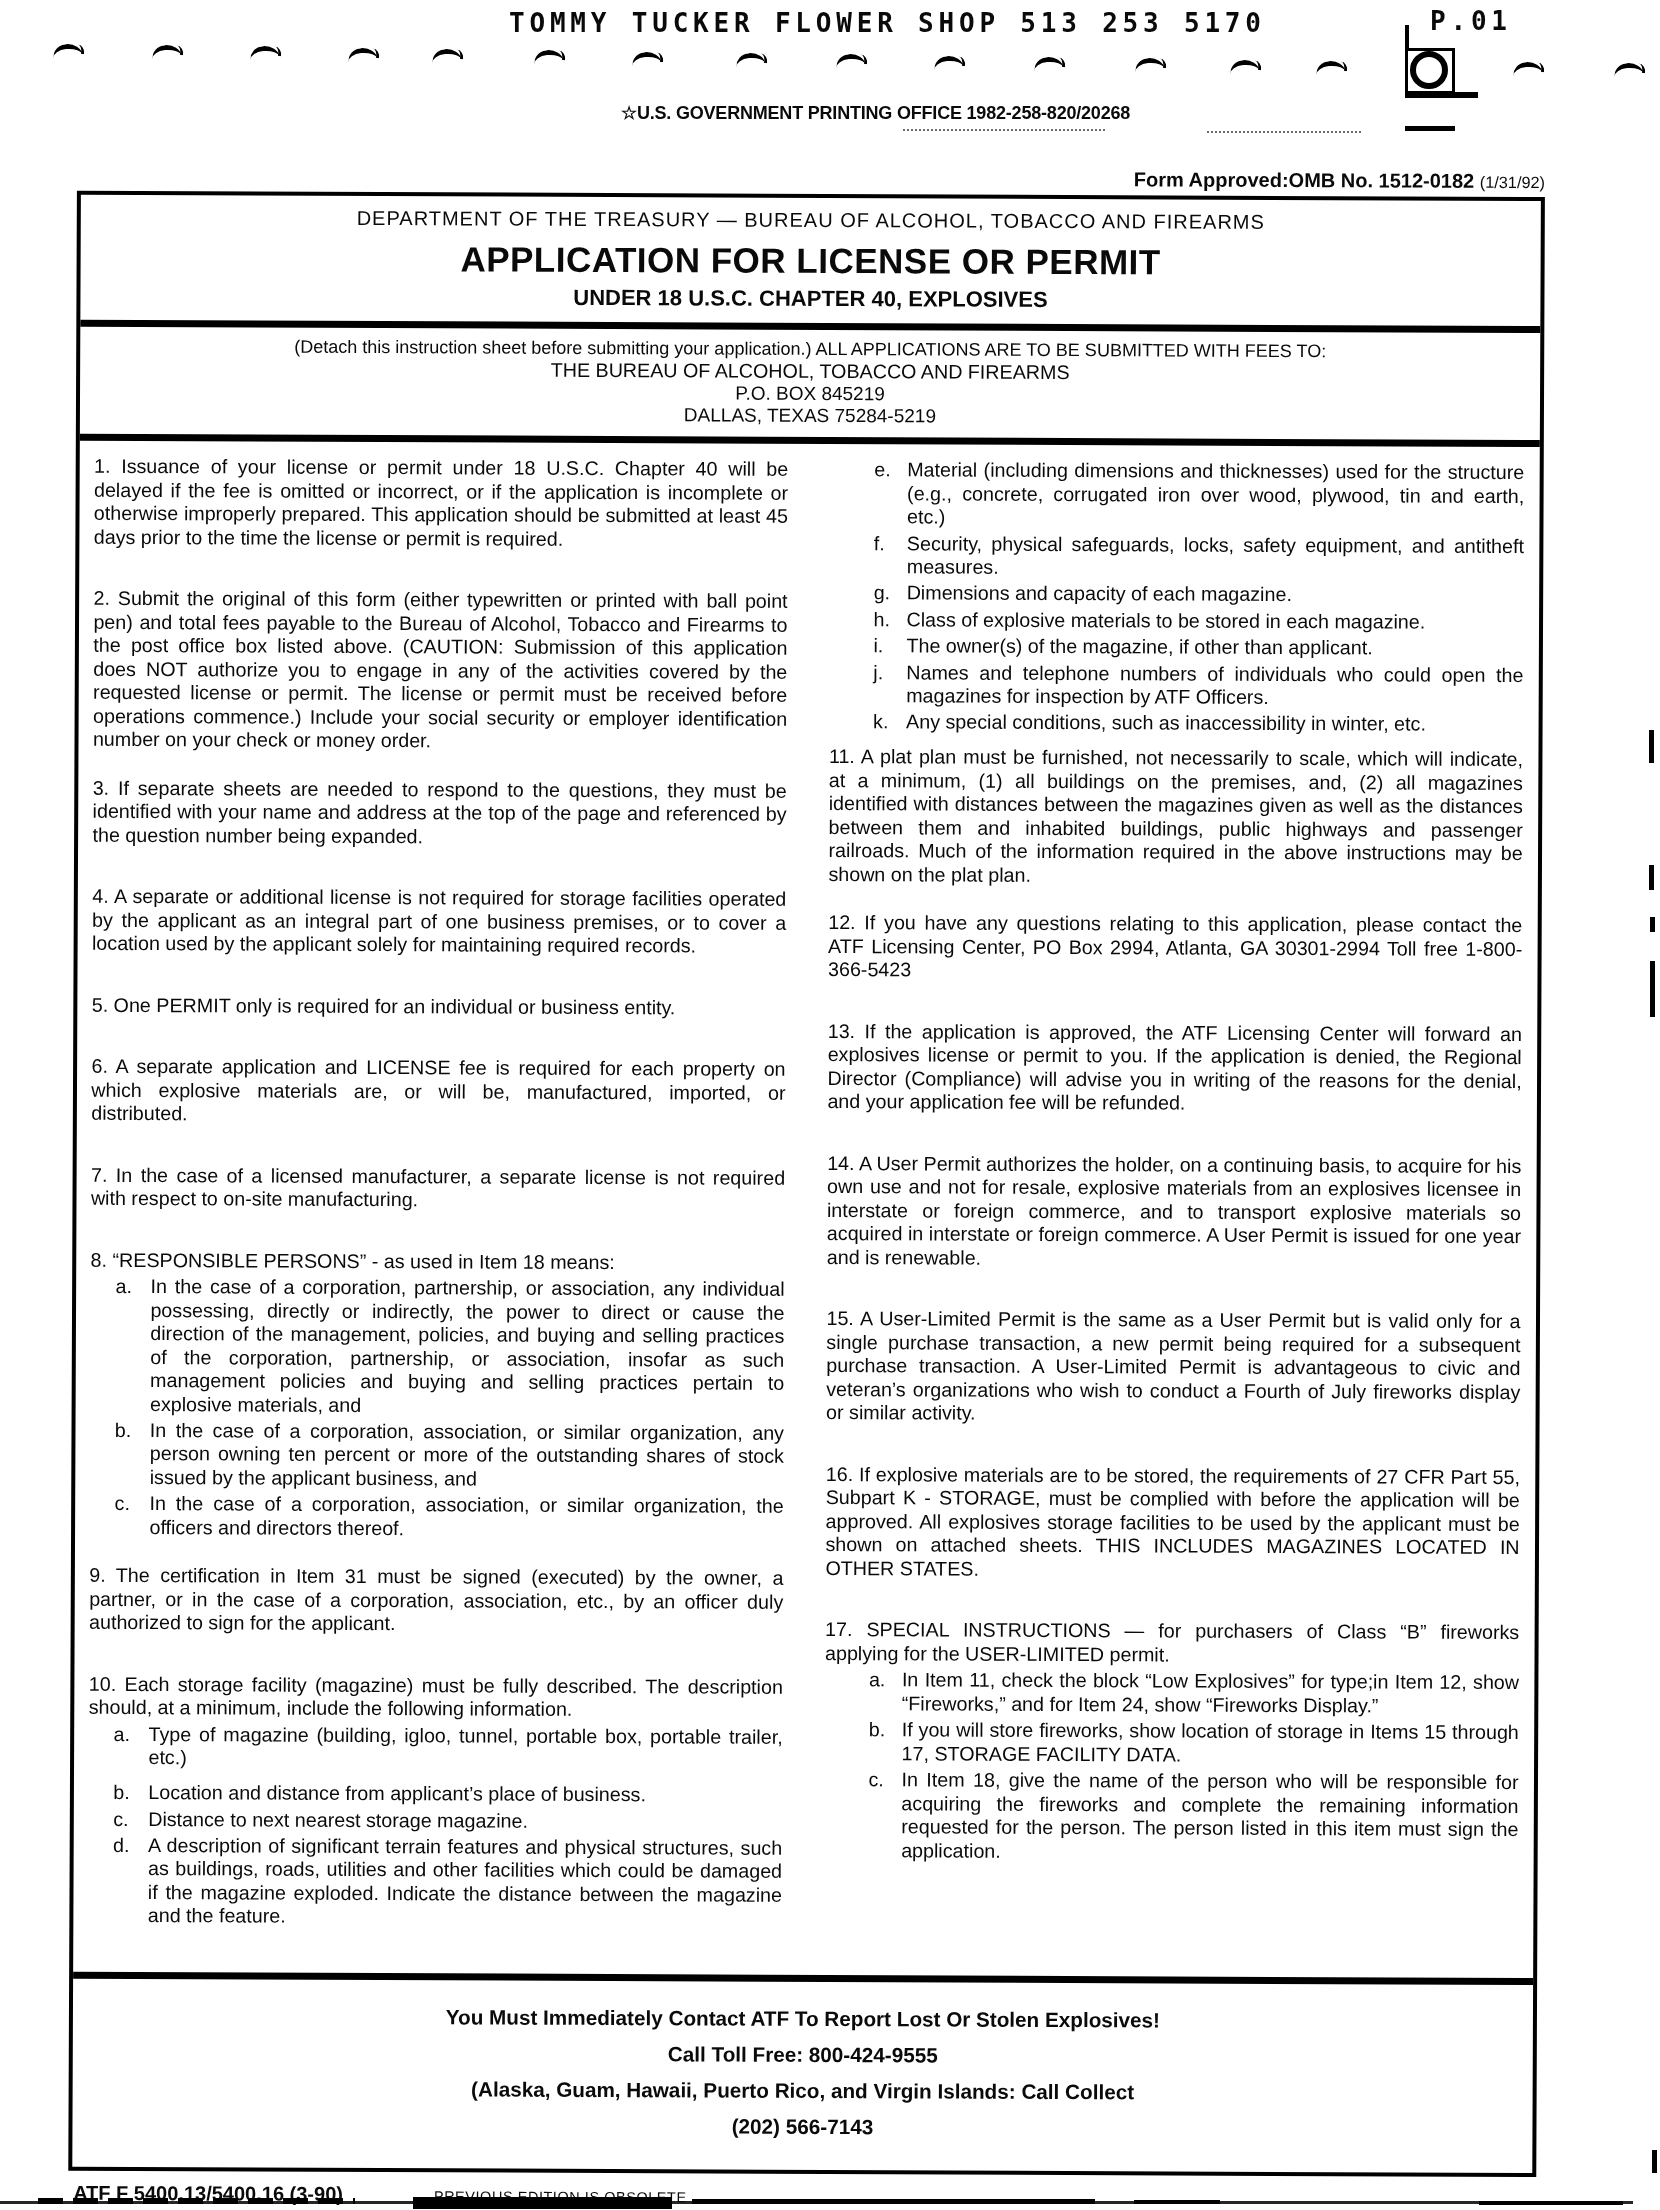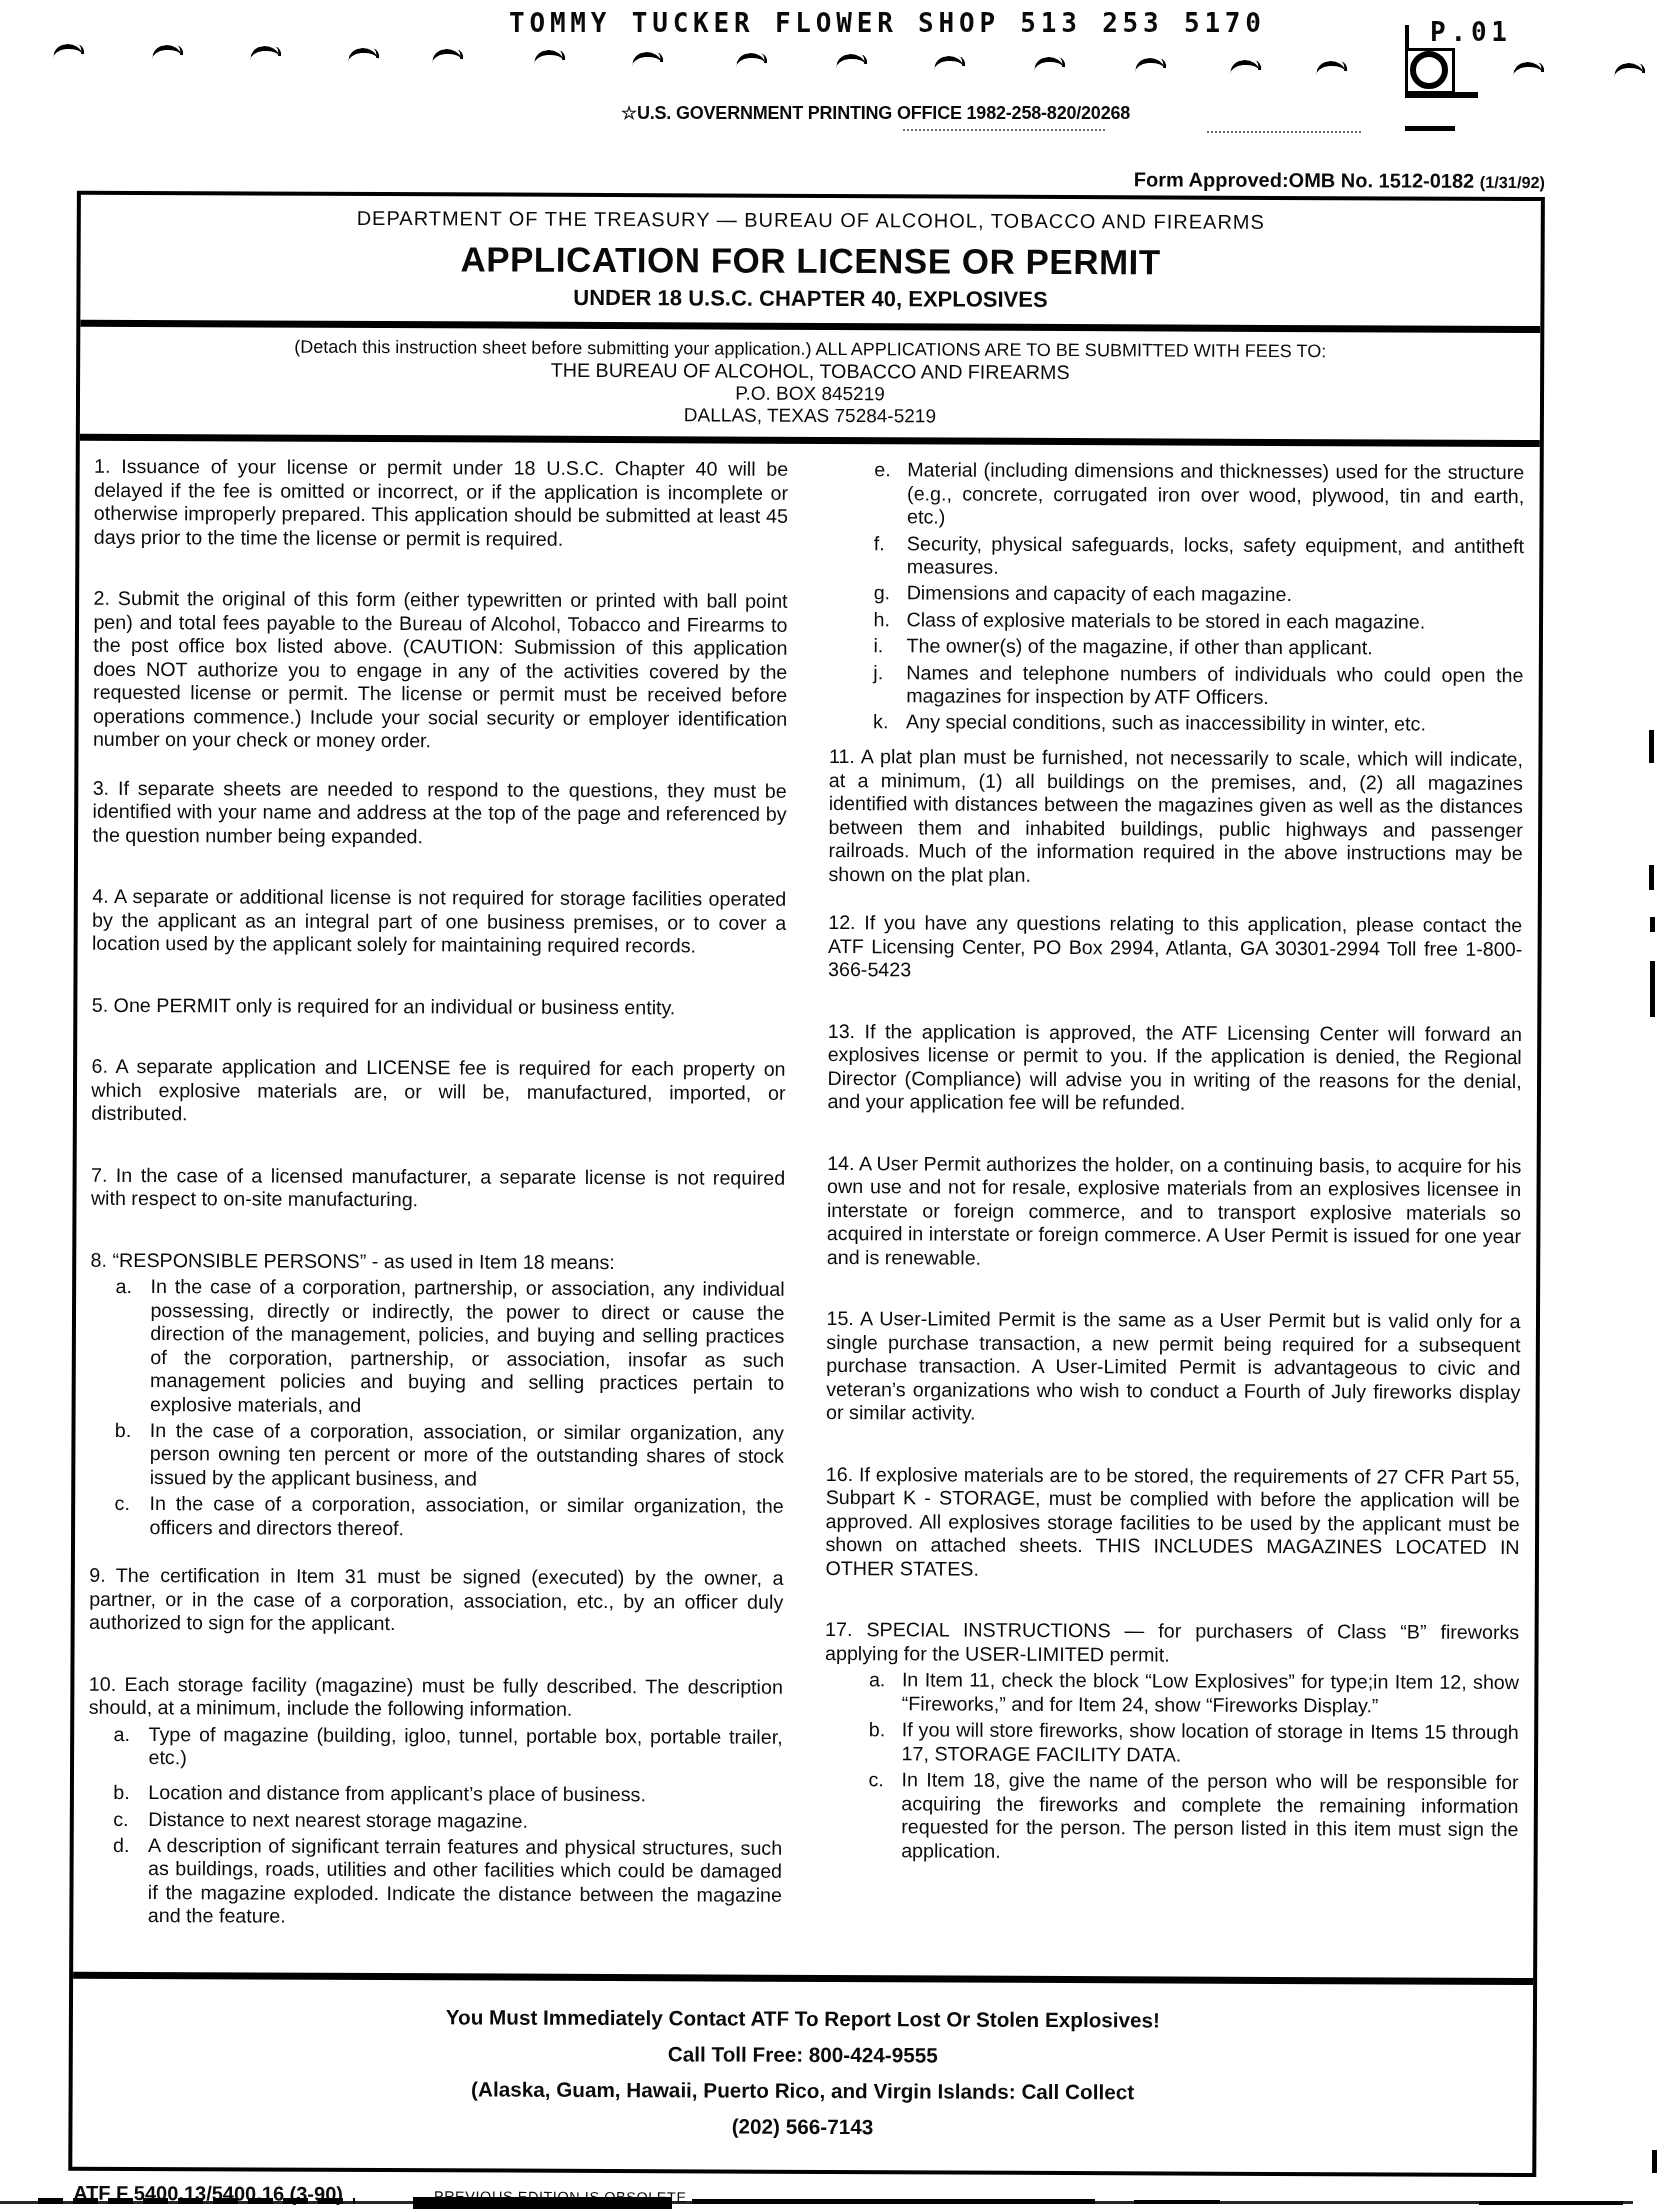--- a/index.html
+++ b/index.html
@@ -18,21 +18,21 @@
   .fax-zone { position: absolute; left: 0; top: 0; width: 1660px; height: 163px; }
   .fax-title, .fax-pagenum {
     position: absolute;
     font-family: "DejaVu Sans Mono", monospace;
     font-weight: 700;
     font-size: 26px;
     letter-spacing: 4.8px;
     white-space: nowrap;
   }
   .fax-title { left: 509px; top: 7.7px; }
-  .fax-pagenum { left: 1430px; top: 17px; }
+  .fax-pagenum { left: 1430px; top: 6px; }
 
   .hook {
     position: absolute;
     width: 29px; height: 15.4px;
     border-top: 5.8px solid #000;
     border-radius: 55% 65% 0 0 / 100% 95% 0 0;
     transform: rotate(-5deg);
   }
   .hook::after {
     content: "";
@@ -55,21 +55,21 @@
   }
   .dotline { position: absolute; border-top: 2.9px dotted #3a3a3a; opacity: .75; }
   .solidash { position: absolute; background: #000; }
   .vtick { position: absolute; width: 4.8px; background: #000; }
 
   
   .tilt { position: relative; padding-top: 167px; transform: rotate(0.25deg); transform-origin: 830px 173px; }
 
   .omb-line { text-align: right; padding-right: 115px; font-size: 20px; white-space: nowrap; }
   .omb-bold { font-weight: 700; }
-  .omb-date { font-size: 16.3px; font-weight: 700; text-align: center; }
+  .omb-date { font-size: 16.3px; font-weight: 400; text-align: center; }
 
   
   .form-box {
     margin: 3.8px 77px 0 77px;
     width: 1468px;
     min-height: 1960px;
     border: 4.8px solid #000;
     display: flex;
     flex-direction: column;
   }

